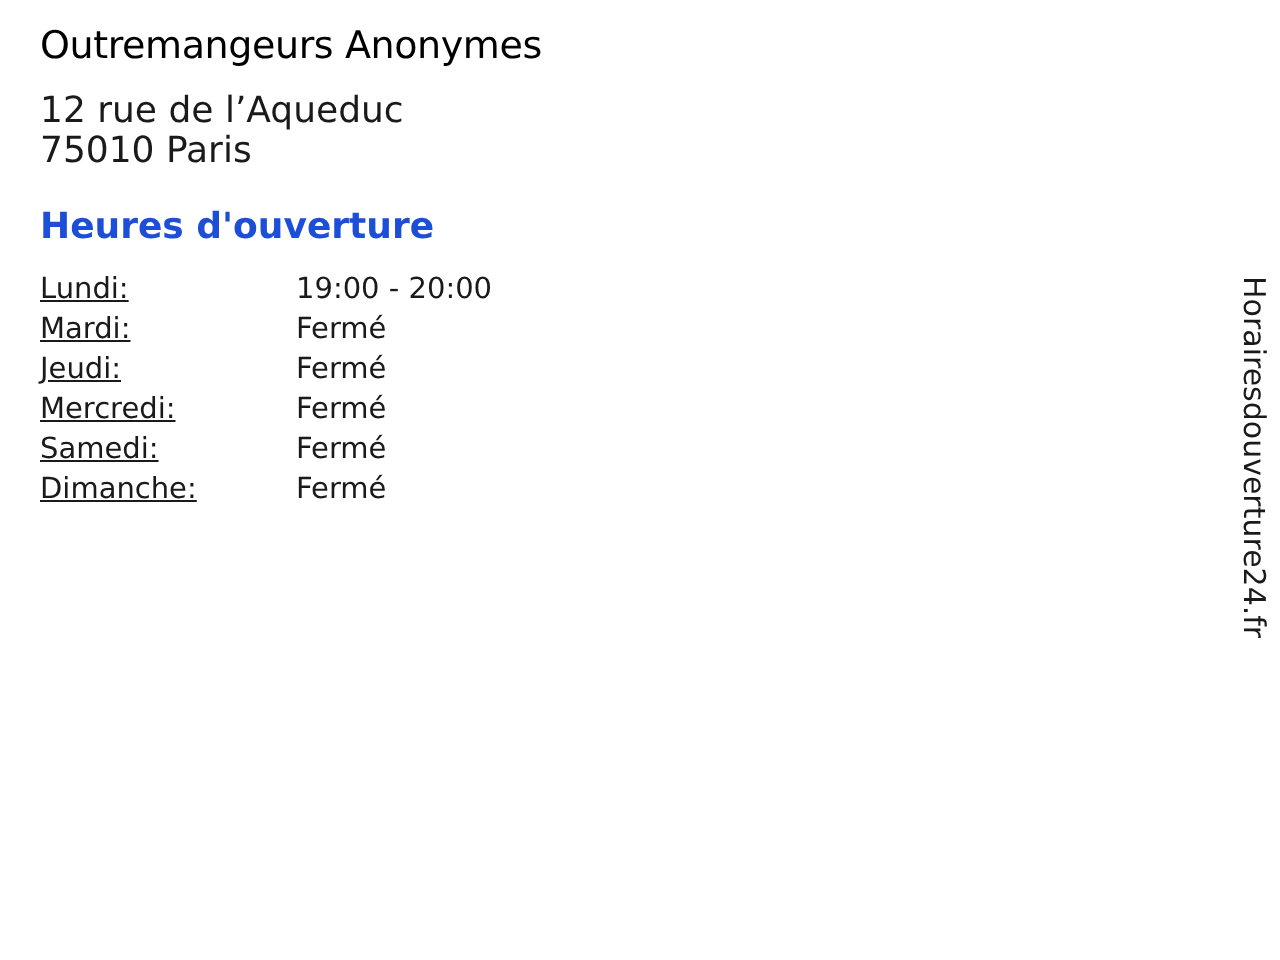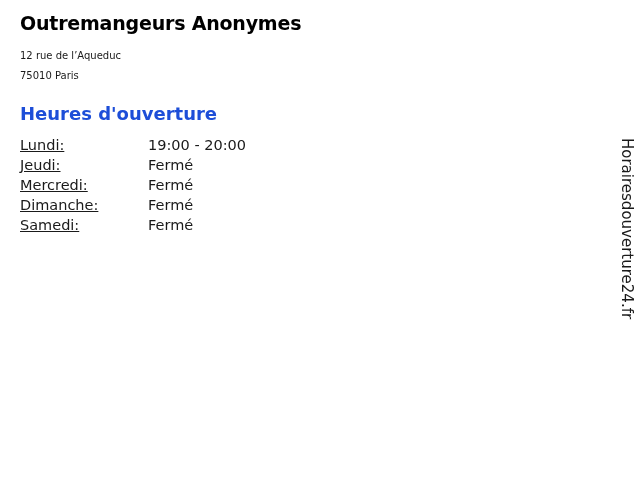--- a/index.html
+++ b/index.html
@@ -17,30 +17,30 @@
   }
   .page {
     position: absolute;
     left: 20px;
     top: 0;
     width: 580px;
     height: 480px;
   }
   .title {
     font-size: 19px;
-    font-weight: bold;
+    font-weight: normal;
     letter-spacing: -0.2px;
     margin-top: 10px;
     margin-bottom: 0;
     line-height: 26px;
     color: #000000;
   }
   .address-block {
     margin-top: 10px;
-    font-size: 10px;
+    font-size: 18px;
     line-height: 20px;
     color: #1a1a1a;
   }
   .address-line {
     display: block;
     white-space: nowrap;
   }
   .web-line {
     display: block;
     white-space: nowrap;
@@ -98,33 +98,37 @@
 
   <div class="section-heading">Heures d'ouverture</div>
 
   <table class="hours-table">
     <tbody>
       <tr>
         <td class="day">Lundi:</td>
         <td class="value">19:00 - 20:00</td>
       </tr>
       <tr>
+        <td class="day">Mardi:</td>
+        <td class="value">Fermé</td>
+      </tr>
+      <tr>
         <td class="day">Jeudi:</td>
         <td class="value">Fermé</td>
       </tr>
       <tr>
         <td class="day">Mercredi:</td>
         <td class="value">Fermé</td>
       </tr>
       <tr>
-        <td class="day">Dimanche:</td>
+        <td class="day">Samedi:</td>
         <td class="value">Fermé</td>
       </tr>
       <tr>
-        <td class="day">Samedi:</td>
+        <td class="day">Dimanche:</td>
         <td class="value">Fermé</td>
       </tr>
     </tbody>
   </table>
 
 </div>
 
 <div class="vertical-brand">Horairesdouverture24.fr</div>
 
 </body></html>

